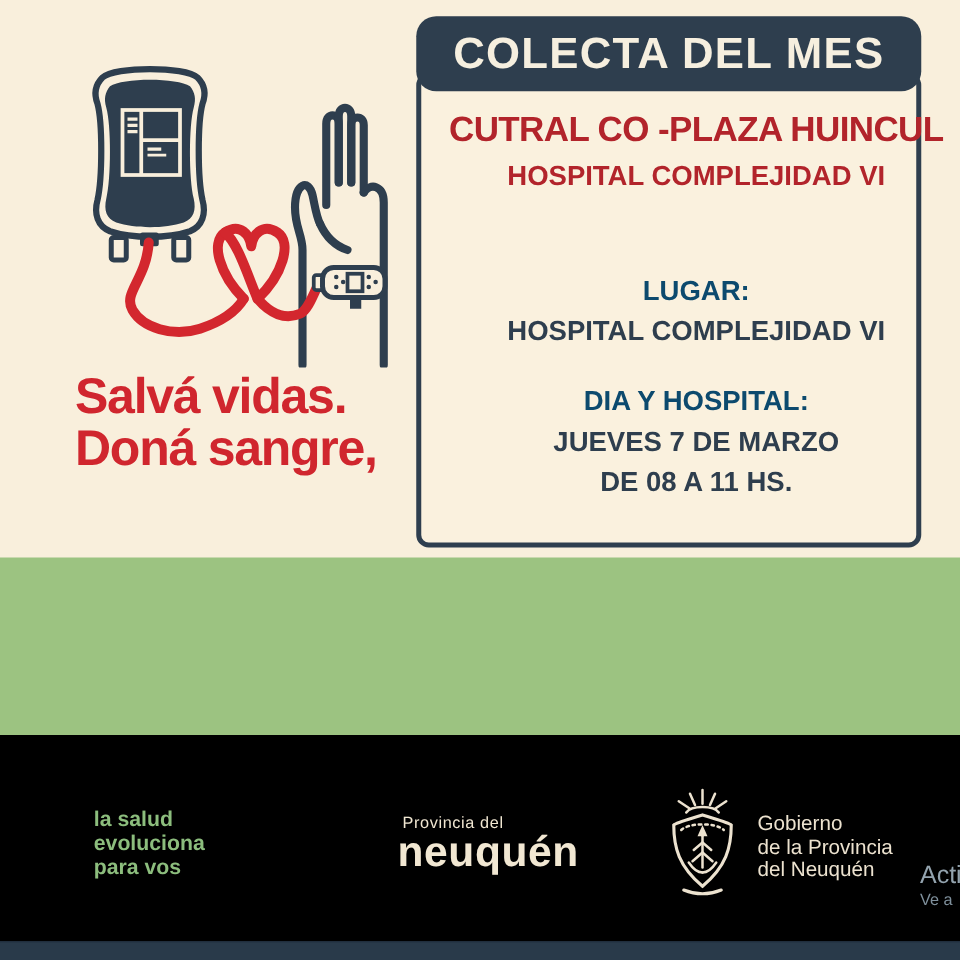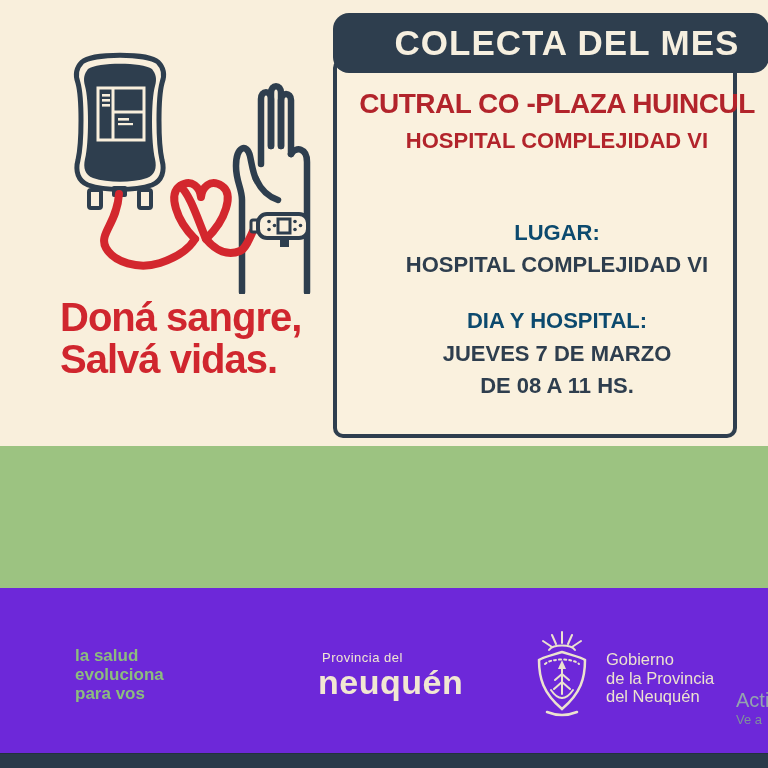--- a/index.html
+++ b/index.html
@@ -10,21 +10,21 @@
   }
   
   .info-box{
     position:absolute;left:333px;top:58px;width:396px;height:372px;
     background:#faf1de;border:4px solid #2e3e4e;border-radius:10px;
   }
   .panel-header{
     position:absolute;left:333px;top:13px;width:404px;height:60px;
     background:#2e3e4e;border-radius:16px;
     display:flex;align-items:center;justify-content:center;
-    color:#f6efdf;font-size:35px;font-weight:bold;letter-spacing:1px;padding-left:32px;
+    color:#f6efdf;font-size:35px;font-weight:bold;letter-spacing:1px;
   }
   .panel-line{position:absolute;left:337px;width:440px;text-align:center;font-weight:bold;}
   .t-red-dark{color:#b2242b;}
   .t-red{color:#0c4a6e;}
   .t-navy{color:#2e3e4e;}
   .loc-title{top:88px;font-size:28px;letter-spacing:-0.5px;}
   .loc-sub{top:128px;font-size:22px;}
   .lugar-label{top:220px;font-size:22px;}
   .lugar-value{top:252px;font-size:22px;}
   .dia-label{top:308px;font-size:22px;}
@@ -37,21 +37,21 @@
     color:#d0262e;font-size:40px;line-height:42px;font-weight:800;letter-spacing:-1px;
   }
   
   .notice-band{
     position:absolute;left:0;top:446px;width:768px;height:142px;
     background:#9cc381;color:#2c4c3c;
   }
   
   .footer{
     position:absolute;left:0;top:588px;width:768px;height:180px;
-    background:#6d28d9;
+    background:#000000;
   }
   .footer-strip{
     position:absolute;left:0;top:165px;width:768px;height:15px;
     background:#293a4a;border-top:1px solid #223140;
   }
   .tagline{
     position:absolute;left:75px;top:58px;
     color:#8cbd7d;font-size:17px;line-height:19px;font-weight:600;
   }
   .brand{position:absolute;left:318px;top:62px;color:#f1e7d2;}
@@ -117,22 +117,22 @@
         <circle cx="247" cy="179.5" r="1.8" fill="#2e3e4e"></circle>
         <circle cx="247" cy="187.5" r="1.8" fill="#2e3e4e"></circle>
         <circle cx="252.5" cy="183.5" r="1.8" fill="#2e3e4e"></circle>
         <rect x="230" y="177" width="12" height="14" fill="none" stroke="#2e3e4e" stroke-width="3"></rect>
         <rect x="232" y="196" width="9" height="9" fill="#2e3e4e"></rect>
       </g>
     </svg>
   </div>
 
   <div class="slogan">
+    <div>Salvá vidas.</div>
     <div>Doná sangre,</div>
-    <div>Salvá vidas.</div>
   </div>
 
   <div class="info-box"></div>
   <div class="panel-header">
     <span>COLECTA DEL MES</span>
   </div>
   <div class="panel-line loc-title t-red-dark">CUTRAL CO -PLAZA HUINCUL</div>
   <div class="panel-line loc-sub   t-red-dark">HOSPITAL COMPLEJIDAD VI</div>
   <div class="panel-line lugar-label t-red">LUGAR:</div>
   <div class="panel-line lugar-value t-navy">HOSPITAL COMPLEJIDAD VI</div>

